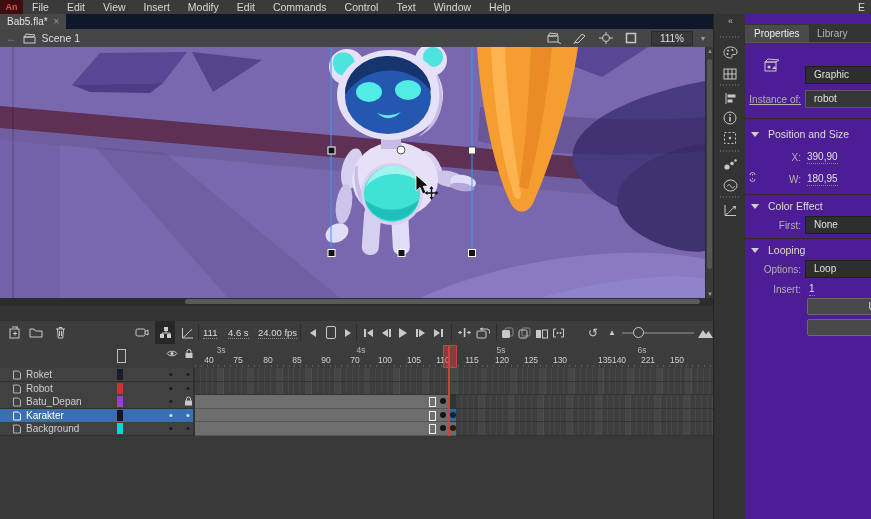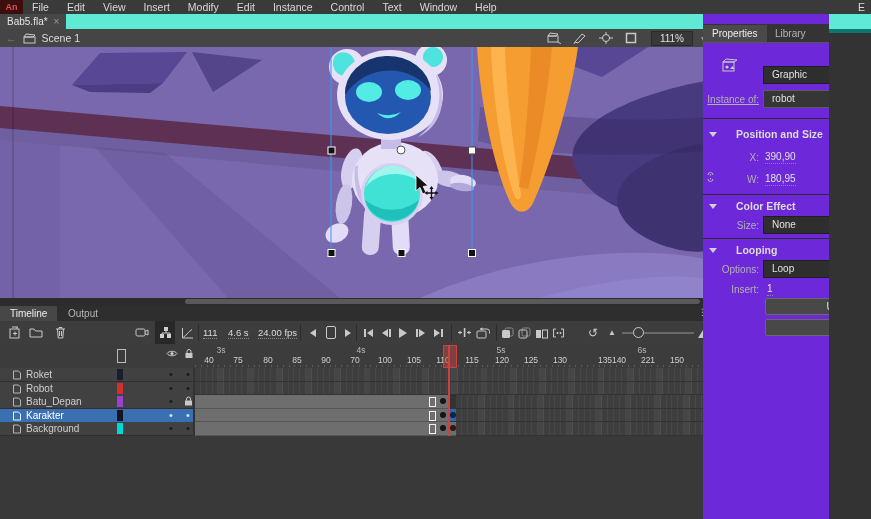--- a/index.html
+++ b/index.html
@@ -6,21 +6,21 @@
   #app{position:relative;width:871px;height:519px;background:#333;overflow:hidden;
        font-family:"Liberation Sans",sans-serif;color:#d6d6d6;-webkit-font-smoothing:antialiased;}
   .abs{position:absolute;}
   
   #menubar{left:0;top:0;width:871px;height:14px;background:#3a3a3a;display:flex;align-items:center;}
   #an-logo{width:23px;height:14px;background:#3c0e0e;color:#e25050;font-size:9px;font-weight:bold;
            display:flex;align-items:center;justify-content:center;}
   .menu-item{padding:0 9px;font-size:10.5px;line-height:14px;color:#d8d8d8;cursor:default;}
   #workspace-btn{position:absolute;left:858px;top:0;font-size:10.5px;line-height:14px;color:#ddd;}
   
-  #tabbar{left:0;top:14px;width:871px;height:15px;background:#5eead4;border-bottom:4px solid #0f766e;}
+  #tabbar{left:0;top:14px;width:871px;height:15px;background:#0f172a;border-bottom:2px solid #0f766e;}
   #doc-tab{position:absolute;left:0;top:0;height:15px;background:#474747;display:flex;align-items:center;
            padding:0 7px;gap:6px;font-size:10px;color:#e4e4e4;}
   #doc-tab .close{color:#9a9a9a;font-size:10px;}
   
   #scenebar{left:0;top:29px;width:713px;height:18px;background:#454545;border-bottom:1px solid #2a2a2a;
             display:flex;align-items:center;font-size:10.5px;}
   .sb-icon{color:#c9c9c9;display:inline-flex;align-items:center;justify-content:center;}
   #zoom-box{background:#383838;border:1px solid #2a2a2a;height:13px;line-height:13px;padding:0 8px;
             font-size:10px;color:#e0e0e0;}
   
@@ -77,49 +77,49 @@
   #playhead-line{left:448px;top:345px;width:2px;height:91px;background:#cf4040;z-index:6;}
   #playhead-marker{left:443px;top:345px;width:12px;height:21px;background:rgba(205,70,70,.45);
      border:1px solid #cf4040;z-index:6;}
   #tl-bottom{left:0;top:436px;width:713px;height:83px;background:#393939;}
   
   #dock-strip{left:713px;top:14px;width:32px;height:505px;background:#333;border-left:1px solid #242424;border-right:1px solid #2a2a2a;}
   .dock-ico{position:absolute;left:8px;width:16px;height:16px;color:#c9c9c9;display:flex;align-items:center;justify-content:center;}
   .dock-grip{position:absolute;left:6px;width:20px;height:2px;opacity:.5;
      background:repeating-linear-gradient(90deg,#888 0 1px,transparent 1px 3px);}
   #collapse-ico{position:absolute;left:14px;top:2px;color:#bbb;font-size:9px;letter-spacing:-2px;}
-  #props{left:703px;top:14px;width:126px;height:505px;background:#6d28d9;overflow:hidden;}
+  #props{left:745px;top:14px;width:126px;height:505px;background:#4c1d95;overflow:hidden;}
   .ptab{position:absolute;top:11px;height:17px;font-size:10px;display:flex;align-items:center;padding:0 9px;color:#b5b5b5;}
   .ptab.active{background:#4a4a4a;color:#eee;}
   #props-tabrow{position:absolute;left:0;top:10px;width:126px;height:18px;background:#343434;border-bottom:1px solid #555;}
   .plabel{position:absolute;font-size:10px;color:#b2b2b2;text-align:right;width:54px;}
   .pvalue{position:absolute;font-size:10px;color:#e2e2e2;border-bottom:1px dotted #8a8a8a;line-height:12px;}
   .pfield{position:absolute;left:60px;width:80px;height:16px;background:#2e2e2e;border:1px solid #1f1f1f;
           font-size:10px;color:#e2e2e2;line-height:16px;padding-left:8px;}
-  .psec{position:absolute;left:6px;font-size:10.5px;color:#dcdcdc;display:flex;align-items:center;gap:19px;font-weight:bold;}
+  .psec{position:absolute;left:6px;font-size:10.5px;color:#dcdcdc;display:flex;align-items:center;gap:9px;}
   .tri-d{width:0;height:0;border-left:4px solid transparent;border-right:4px solid transparent;border-top:5px solid #cfcfcf;}
   .pdivider{position:absolute;left:0;width:126px;height:1px;background:#2d2d2d;}
   .pbtn{position:absolute;left:62px;width:96px;height:15px;background:#484848;border:1px solid #6a6a6a;border-radius:2px;
         font-size:10px;color:#e0e0e0;text-align:right;padding-right:10px;line-height:15px;}
   svg{display:block;}
 </style>
 </head>
 <body>
 
 <div id="app">
 
   <div id="menubar" class="abs">
     <div id="an-logo">An</div>
     <span class="menu-item">File</span>
     <span class="menu-item">Edit</span>
     <span class="menu-item">View</span>
     <span class="menu-item">Insert</span>
     <span class="menu-item">Modify</span>
     <span class="menu-item">Edit</span>
-    <span class="menu-item">Instance</span>
+    <span class="menu-item">Commands</span>
     <span class="menu-item">Control</span>
     <span class="menu-item">Text</span>
     <span class="menu-item">Window</span>
     <span class="menu-item">Help</span>
     <span id="workspace-btn">E</span>
   </div>
 
   <div id="tabbar" class="abs">
     <div id="doc-tab">
       <span>Bab5.fla*</span>
@@ -264,25 +264,20 @@
 
   <div id="vscroll" class="abs">
     <span class="arr" style="top:1px;">▲</span>
     <div class="thumb"></div>
     <span class="arr" style="bottom:1px;">▼</span>
   </div>
   <div id="hscroll" class="abs">
     <div class="thumb"></div>
   </div>
 
-  <div id="tl-tabs" class="abs">
-    <div class="tl-tab active" style="left:0;">Timeline</div>
-    <div class="tl-tab" style="left:58px;">Output</div>
-    <div id="tl-menu">☰</div>
-  </div>
 
   <div id="tl-toolbar" class="abs">
     <span class="tbtn" style="left:6px;width:16px;">
       <svg width="13" height="13" viewBox="0 0 13 13">
           <rect x="2" y="3" width="9" height="9" fill="none" stroke="#c9c9c9"></rect>
           <path d="M4 1 h6 M9 1 v2" stroke="#c9c9c9"></path>
           <path d="M5 7.5 h4 M7 5.5 v4" stroke="#c9c9c9"></path>
         </svg>
     </span>
     <span class="tbtn" style="left:28px;width:16px;">
@@ -653,21 +648,21 @@
     </span>
     <span class="plabel" style="left:2px;top:160px;">W:</span>
     <span class="pvalue" style="left:62px;top:159px;">180,95</span>
 
     <div class="pdivider" style="top:180px;"></div>
 
     <div class="psec" style="top:186px;">
       <span class="tri-d"></span>
       <span>Color Effect</span>
     </div>
-    <span class="plabel" style="left:2px;top:206px;">Size:</span>
+    <span class="plabel" style="left:2px;top:206px;">First:</span>
     <div class="pfield" style="top:202px;">None</div>
 
     <div class="pdivider" style="top:224px;"></div>
 
     <div class="psec" style="top:230px;">
       <span class="tri-d"></span>
       <span>Looping</span>
     </div>
     <span class="plabel" style="left:2px;top:250px;">Options:</span>
     <div class="pfield" style="top:246px;">Loop</div>

